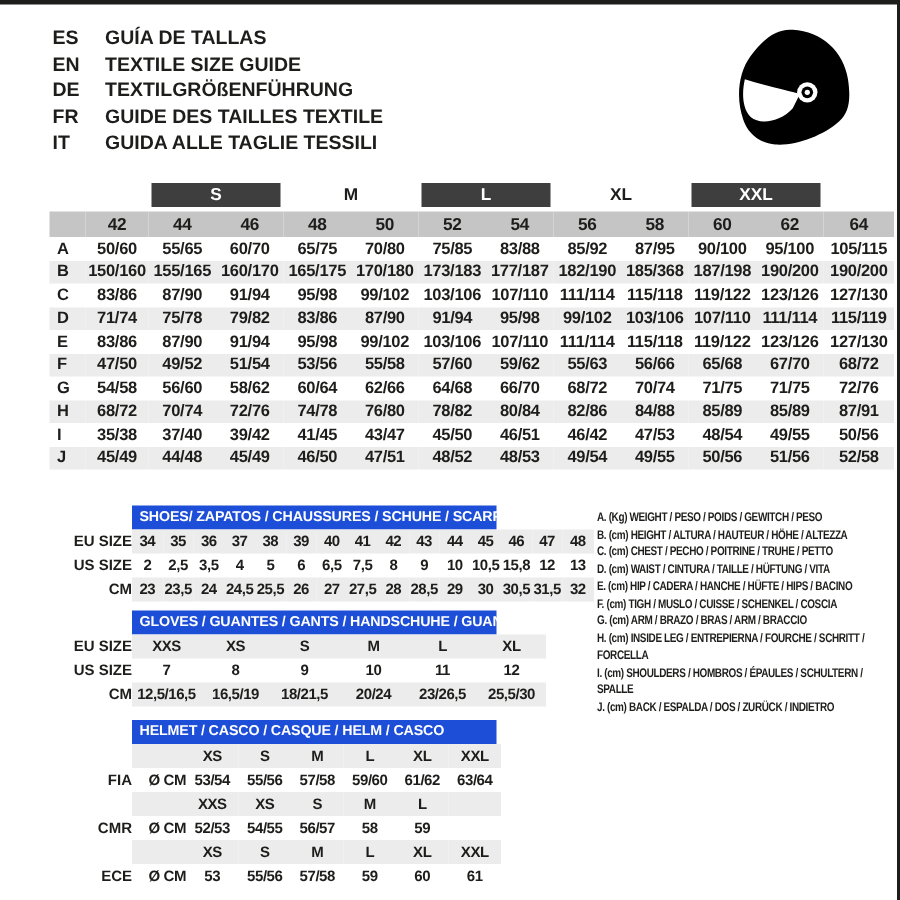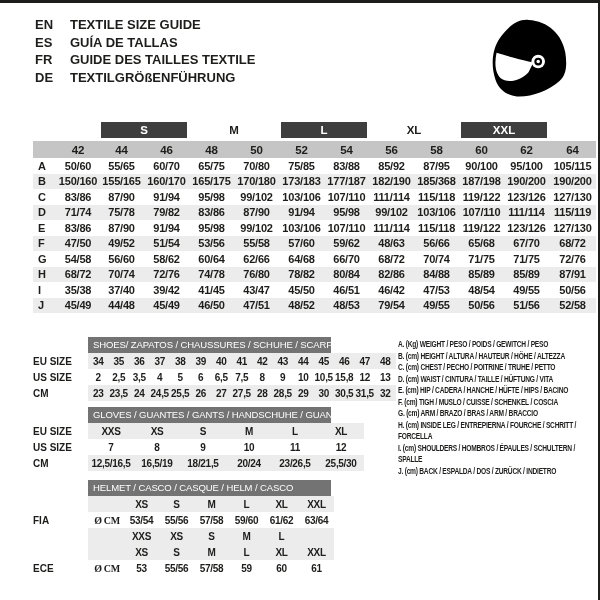--- a/index.html
+++ b/index.html
@@ -22,45 +22,46 @@
   .size-chip { height:16px; line-height:16px; text-align:center; font-size:11.5px; font-weight:700; }
   .size-chip.dark { background:#3e3e3e; color:#fff; margin:0 2px; }
   .sizes-row th, .sizes-row td { background:#c5c5c5; height:17px; }
   .main-table td { text-align:center; font-size:11px; letter-spacing:-0.2px; height:15.5px; }
   .sizes-row td { font-size:11.5px; }
   .main-table th.rl { text-align:left; padding-left:5px; font-size:11px; }
   .main-table tbody th { text-align:left; padding-left:5px; font-size:11px; height:15.5px; }
   .main-table tbody tr:nth-child(even) th, .main-table tbody tr:nth-child(even) td { background:#ececec; }
   
   .block { position:absolute; left:33px; }
-  .bar { margin-left:55px; width:243px; height:16px; box-sizing:border-box; background:#737373; color:#fff;
-         font-size:9.5px; font-weight:400; line-height:16px; padding-left:5px; letter-spacing:-0.1px; white-space:nowrap; }
+  .bar { margin-left:55px; width:243px; height:16px; box-sizing:border-box; background:#1d4ed8; color:#fff;
+         font-size:9.5px; font-weight:700; line-height:16px; padding-left:5px; letter-spacing:-0.1px; white-space:nowrap; }
   .sub { border-collapse:collapse; table-layout:fixed; }
-  .sub th.sl { text-align:left; font-size:10px; font-weight:700; padding:0; white-space:nowrap; }
+  .sub th.sl { text-align:right; font-size:10px; font-weight:700; padding:0; white-space:nowrap; }
   .sub td { text-align:center; font-weight:700; font-size:10px; letter-spacing:-0.3px; padding:0; height:16px; white-space:nowrap; }
   .sub tr.g td { background:#ececec; }
-  .sub td.u { text-align:center; padding-left:2px;font-family:Liberation Serif, serif; }
+  .sub td.u { text-align:right; padding-left:2px; }
   .shoes-block { top:334px; }
   .gloves-block { top:404px; }
   .helmet-block { top:477px; }
   
   .legend { position:absolute; left:398px; top:336px; width:198px; }
   .legend-item { width:245px; transform:scaleX(0.8); transform-origin:0 0; font-size:8.3px;
                  font-weight:700; letter-spacing:-0.3px; line-height:11.5px; }
 </style>
 </head>
 <body>
 
 <div class="page">
 
   <div class="lang-block">
+    <div class="lang-row"><span class="lang-code">ES</span><span>GUÍA DE TALLAS</span></div>
     <div class="lang-row"><span class="lang-code">EN</span><span>TEXTILE SIZE GUIDE</span></div>
-    <div class="lang-row"><span class="lang-code">ES</span><span>GUÍA DE TALLAS</span></div>
+    <div class="lang-row"><span class="lang-code">DE</span><span>TEXTILGRÖßENFÜHRUNG</span></div>
     <div class="lang-row"><span class="lang-code">FR</span><span>GUIDE DES TAILLES TEXTILE</span></div>
-    <div class="lang-row"><span class="lang-code">DE</span><span>TEXTILGRÖßENFÜHRUNG</span></div>
+    <div class="lang-row"><span class="lang-code">IT</span><span>GUIDA ALLE TAGLIE TESSILI</span></div>
   </div>
 
   <div class="helmet-icon">
     <svg viewBox="0 0 95 95" width="92" height="92" xmlns="http://www.w3.org/2000/svg">
       <path fill="#000" d="M47 3 C67 4 82 18 85 37 C87 50 86 60 79 66 C68 76 49 83 35 82 C24 81 16 74 13 65 C8 51 9 33 18 21 C27 9 36 2 47 3 Z"></path>
       <path fill="#fff" d="M14 37 C30 42 44 45 52 47 L47 57 C39 66 25 69 18 63 C12 57 12 46 14 37 Z"></path>
       <circle cx="57" cy="46" r="7" fill="#fff"></circle>
       <circle cx="57" cy="46" r="4" fill="#000"></circle>
       <circle cx="57" cy="46" r="1.8" fill="#fff"></circle>
     </svg>
@@ -197,21 +198,21 @@
         </tr>
         <tr>
           <th>F</th>
           <td>47/50</td>
           <td>49/52</td>
           <td>51/54</td>
           <td>53/56</td>
           <td>55/58</td>
           <td>57/60</td>
           <td>59/62</td>
-          <td>48/63</td>
+          <td>55/63</td>
           <td>56/66</td>
           <td>65/68</td>
           <td>67/70</td>
           <td>68/72</td>
         </tr>
         <tr>
           <th>G</th>
           <td>54/58</td>
           <td>56/60</td>
           <td>58/62</td>
@@ -257,21 +258,21 @@
         </tr>
         <tr>
           <th>J</th>
           <td>45/49</td>
           <td>44/48</td>
           <td>45/49</td>
           <td>46/50</td>
           <td>47/51</td>
           <td>48/52</td>
           <td>48/53</td>
-          <td>79/54</td>
+          <td>49/54</td>
           <td>49/55</td>
           <td>50/56</td>
           <td>51/56</td>
           <td>52/58</td>
         </tr>
       </tbody>
   </table>
 
   <div class="block shoes-block">
     <div class="bar">SHOES/ ZAPATOS / CHAUSSURES / SCHUHE / SCARPE</div>
@@ -410,20 +411,30 @@
       <tr class="g">
         <th class="sl"></th>
             <td class="u"></td>
       <td>XXS</td>
             <td>XS</td>
             <td>S</td>
             <td>M</td>
             <td>L</td>
             <td></td>
           </tr>
+      <tr>
+        <th class="sl">CMR</th>
+        <td class="u">Ø CM</td>
+      <td>52/53</td>
+            <td>54/55</td>
+            <td>56/57</td>
+            <td>58</td>
+            <td>59</td>
+            <td></td>
+          </tr>
       <tr class="g">
         <th class="sl"></th>
             <td class="u"></td>
       <td>XS</td>
             <td>S</td>
             <td>M</td>
             <td>L</td>
             <td>XL</td>
             <td>XXL</td>
           </tr>

